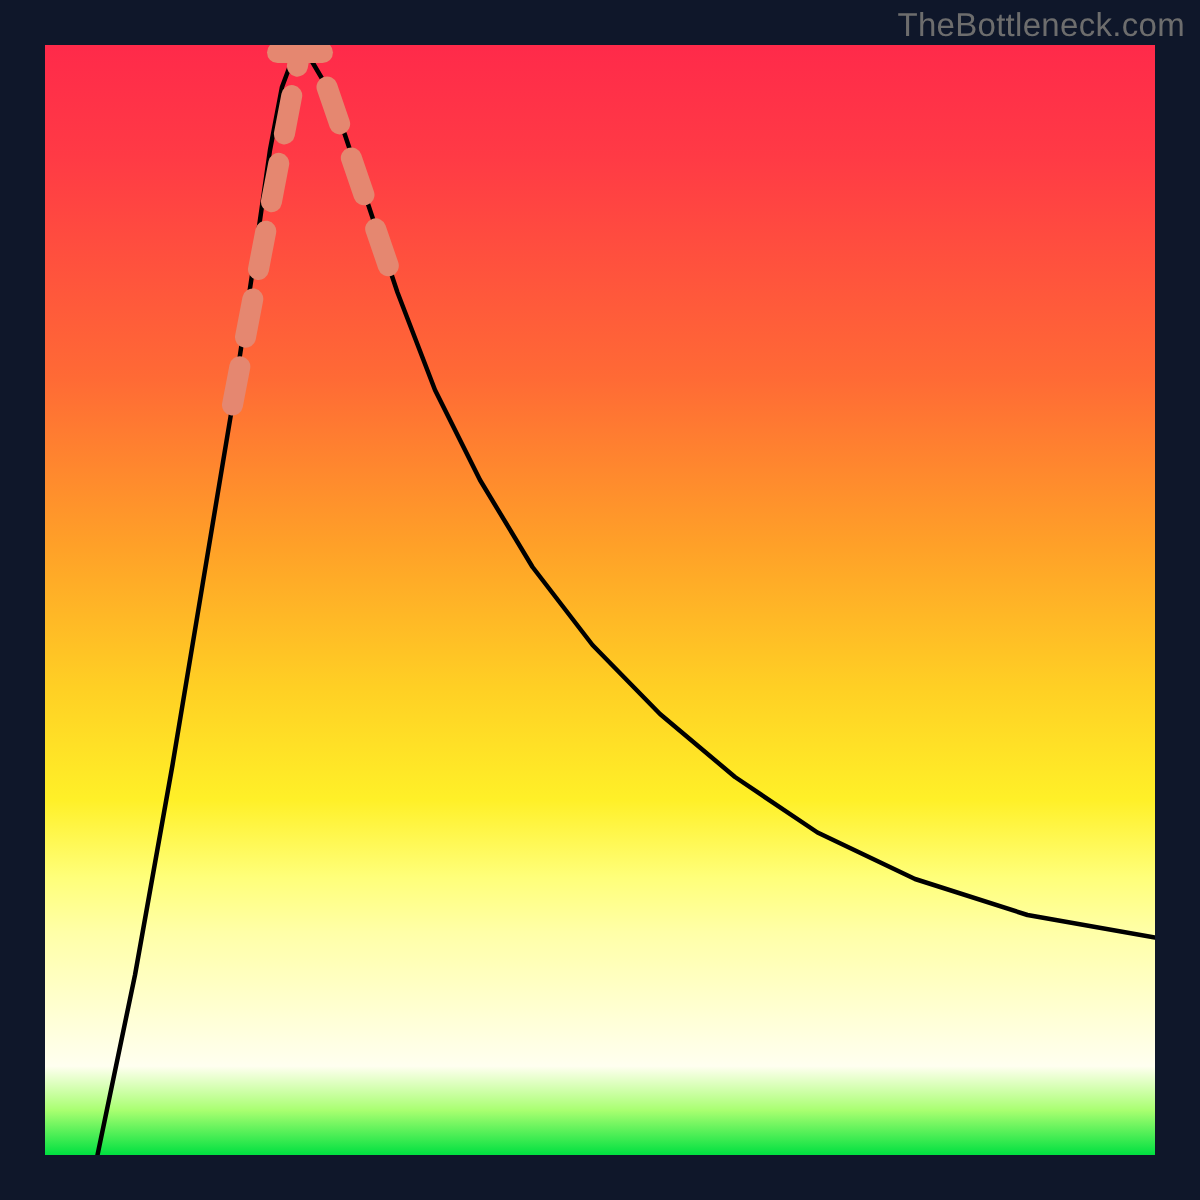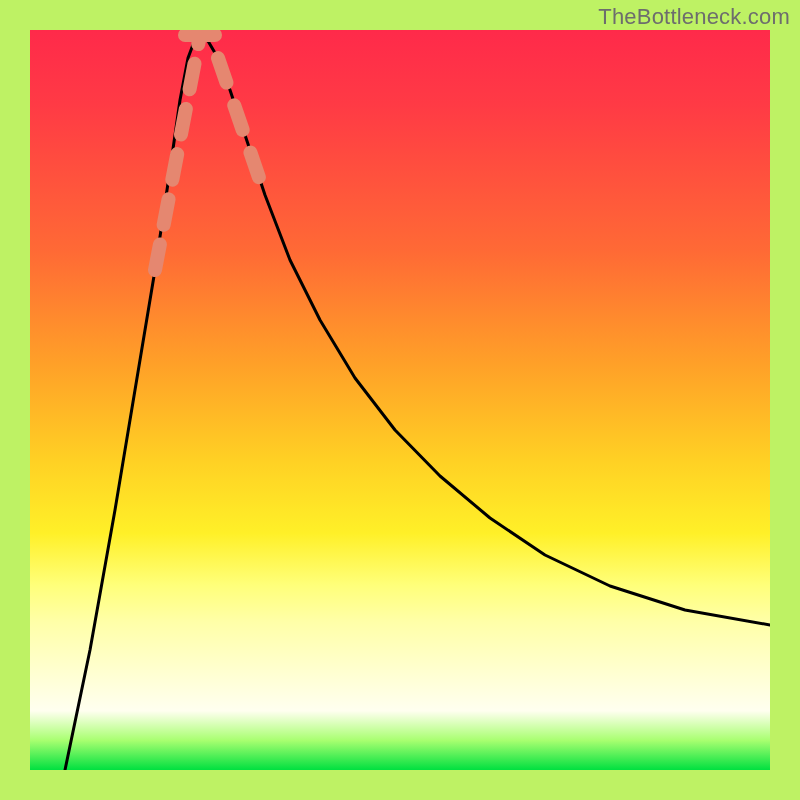--- a/index.html
+++ b/index.html
@@ -7,21 +7,21 @@
     padding: 0;
     width: 800px;
     height: 800px;
     overflow: hidden;
     background: #000;
     font-family: Arial, sans-serif;
   }
   .outer {
     width: 800px;
     height: 800px;
-    background: #bef264;
+    background: #0f172a;
     position: relative;
   }
   .plot-area {
     position: absolute;
     left: 30px;
     top: 30px;
     width: 740px;
     height: 740px;
     overflow: hidden;
   }

